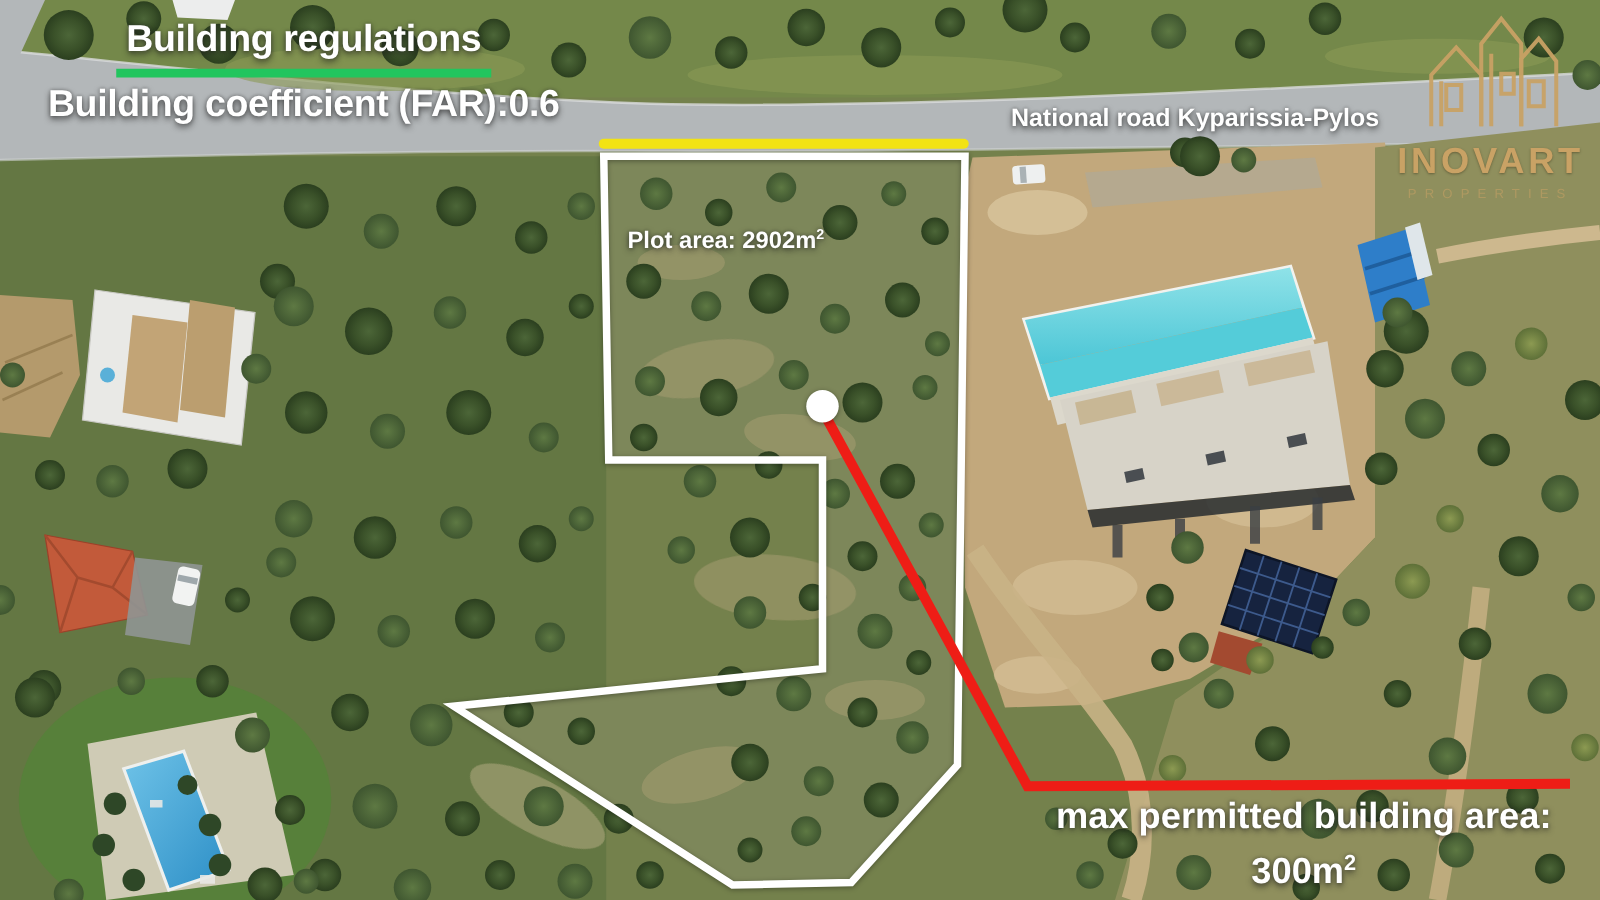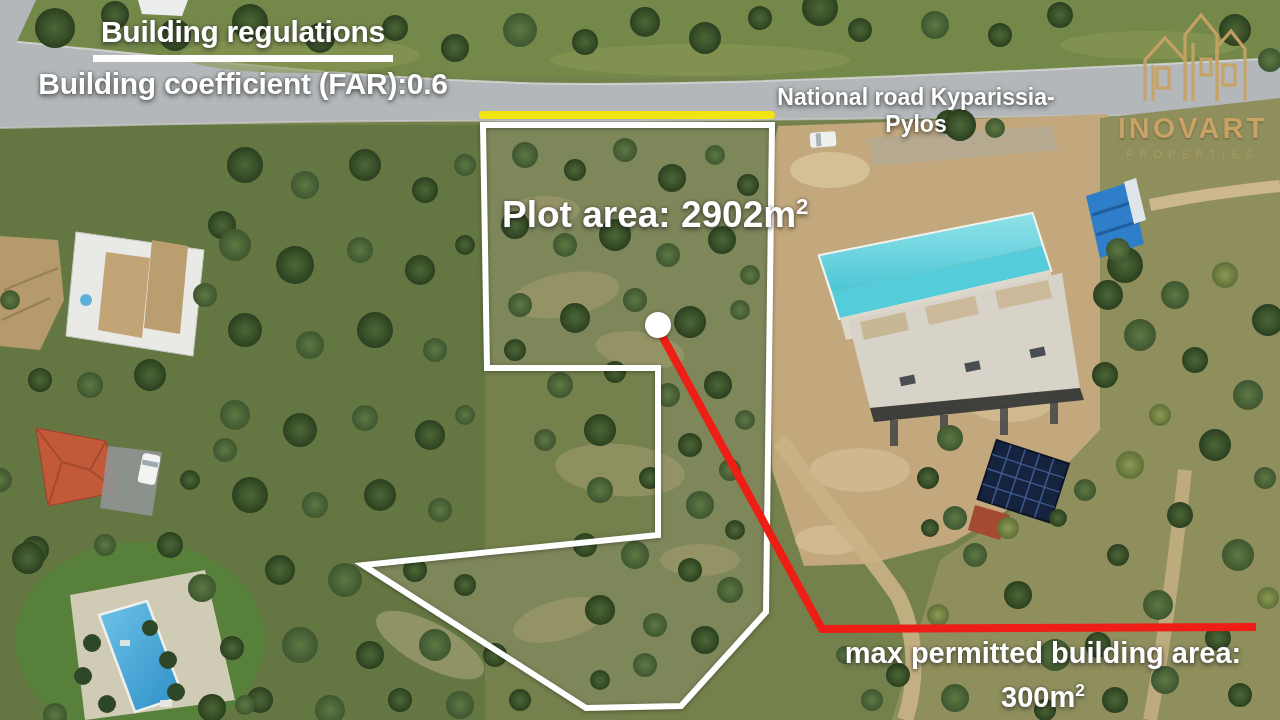--- a/index.html
+++ b/index.html
@@ -3,26 +3,26 @@
 <meta charset="utf-8">
 <style>
   html,body{margin:0;padding:0;background:#222;}
   #stage{position:relative;width:1280px;height:720px;overflow:hidden;
          font-family:"Liberation Sans", sans-serif;}
   #stage svg{position:absolute;left:0;top:0;}
   .ov{position:absolute;color:#fff;font-weight:bold;
       text-shadow:0 2px 5px rgba(25,25,25,.65),0 0 3px rgba(50,50,50,.45);}
   .center{text-align:center;}
   #reg-block{left:0;top:10px;width:486px;font-size:30px;line-height:44px;letter-spacing:-.3px;}
-  #reg-title-underline{display:inline-block;border-bottom:7px solid #ffffff;padding:0 8px 1px 8px;}
+  #reg-title-underline{display:inline-block;border-bottom:7px solid #22c55e;padding:0 8px 1px 8px;}
   #frontage-bar{position:absolute;left:479px;top:111px;width:296px;height:8px;
                 background:#f2e313;border-radius:4px;}
   #frontage-label{left:479px;top:98px;width:296px;font-size:25px;}
-  #road-label{left:766px;top:84px;width:300px;font-size:23px;}
-  #plot-area-label{left:502px;top:182px;font-size:37px;margin-top:12px;}
+  #road-label{left:806px;top:84px;width:300px;font-size:20px;}
+  #plot-area-label{left:502px;top:182px;font-size:19px;}
   #max-area-block{left:810px;top:635px;width:466px;font-size:29px;line-height:37px;}
   sup{font-size:.6em;}
   #logo{position:absolute;left:1100px;top:4px;width:185px;text-align:center;color:#c9a265;}
   #logo-name{margin-top:2px;font-size:29px;font-weight:bold;letter-spacing:3px;
              text-shadow:0 1px 2px rgba(40,30,10,.4);}
   #logo-sub{font-size:10.5px;letter-spacing:6.5px;opacity:.55;margin-top:3px;}
 </style>
 </head>
 <body>
 

